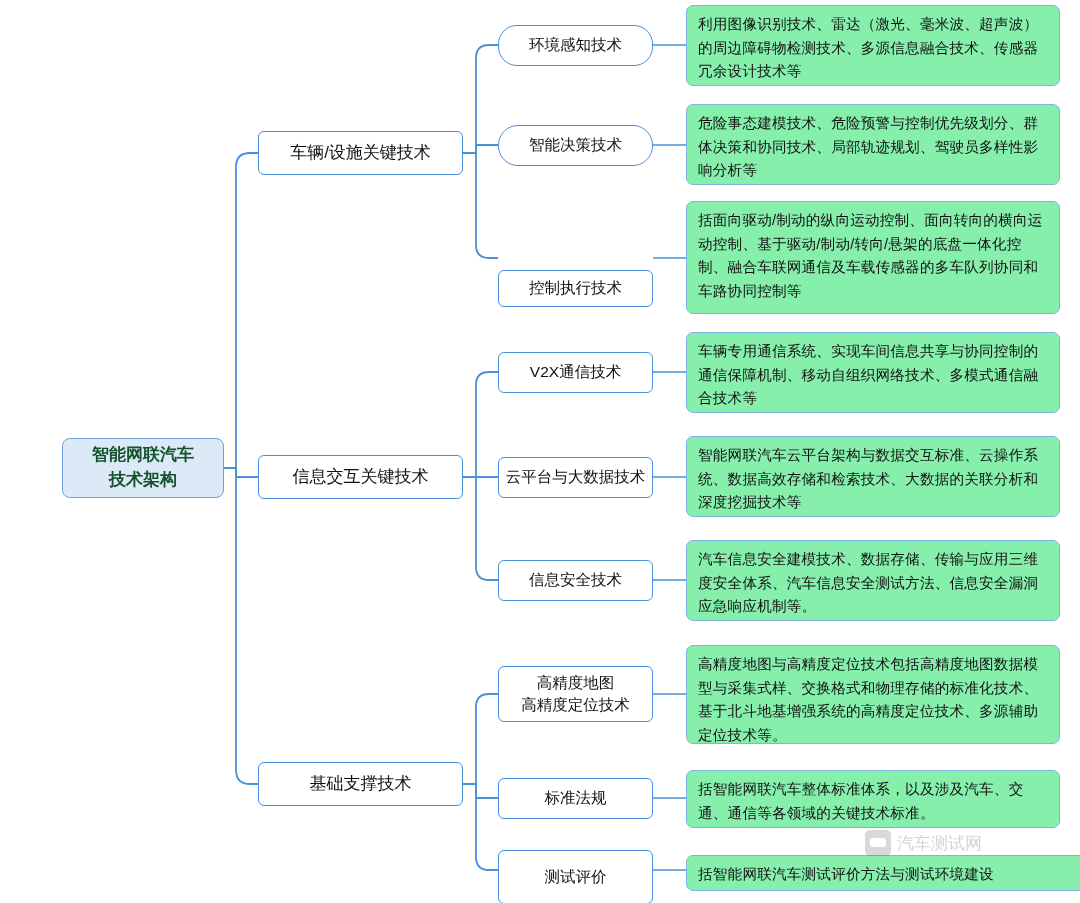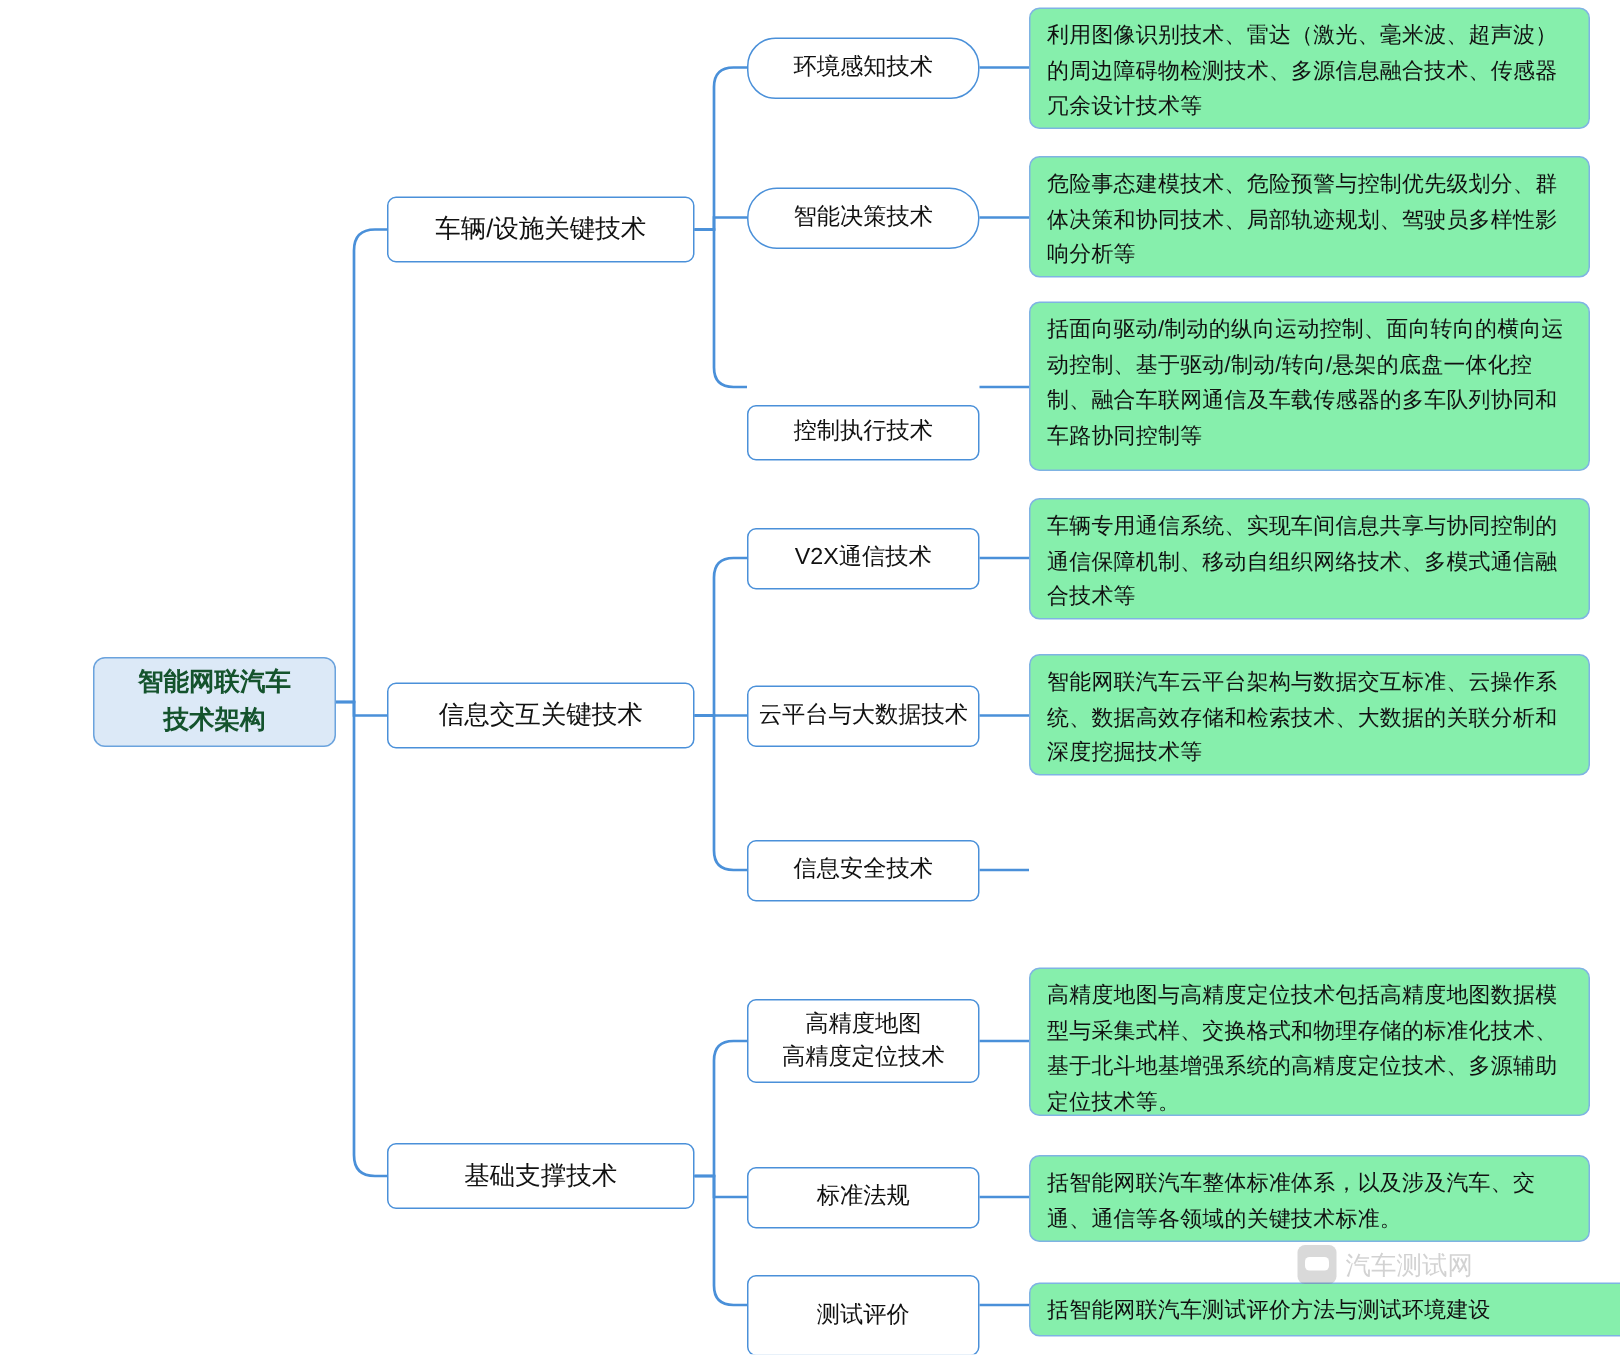--- a/index.html
+++ b/index.html
@@ -146,20 +146,21 @@
 高精度定位技术</div>
   <div class="node leaf" style="left:498px; top:560px; width:155px; height:41px;">信息安全技术</div>
   <div class="node leaf" style="left:498px; top:778px; width:155px; height:41px;">标准法规</div>
   <div class="node leaf" style="left:498px; top:850px; width:155px; height:54px;">测试评价</div>
 
   <div class="detail" style="left:686px; top:5px; width:374px; height:81px;">利用图像识别技术、雷达（激光、毫米波、超声波）的周边障碍物检测技术、多源信息融合技术、传感器冗余设计技术等</div>
   <div class="detail" style="left:686px; top:104px; width:374px; height:81px;">危险事态建模技术、危险预警与控制优先级划分、群体决策和协同技术、局部轨迹规划、驾驶员多样性影响分析等</div>
   <div class="detail" style="left:686px; top:201px; width:374px; height:113px;">括面向驱动/制动的纵向运动控制、面向转向的横向运动控制、基于驱动/制动/转向/悬架的底盘一体化控制、融合车联网通信及车载传感器的多车队列协同和车路协同控制等</div>
   <div class="detail" style="left:686px; top:332px; width:374px; height:81px;">车辆专用通信系统、实现车间信息共享与协同控制的通信保障机制、移动自组织网络技术、多模式通信融合技术等</div>
   <div class="detail" style="left:686px; top:436px; width:374px; height:81px;">智能网联汽车云平台架构与数据交互标准、云操作系统、数据高效存储和检索技术、大数据的关联分析和深度挖掘技术等</div>
+  <div class="detail" style="left:686px; top:540px; width:374px; height:81px;">汽车信息安全建模技术、数据存储、传输与应用三维度安全体系、汽车信息安全测试方法、信息安全漏洞应急响应机制等。</div>
   <div class="detail" style="left:686px; top:645px; width:374px; height:99px;">高精度地图与高精度定位技术包括高精度地图数据模型与采集式样、交换格式和物理存储的标准化技术、基于北斗地基增强系统的高精度定位技术、多源辅助定位技术等。</div>
   <div class="detail" style="left:686px; top:770px; width:374px; height:58px;">括智能网联汽车整体标准体系，以及涉及汽车、交通、通信等各领域的关键技术标准。</div>
   <div class="detail" style="left:686px; top:855px; width:408px; height:36px;">括智能网联汽车测试评价方法与测试环境建设</div>
 
   <div class="watermark" style="left:865px; top:830px;">
     <span class="wm-logo"></span>
     <span>汽车测试网</span>
   </div>
 
 </div>

